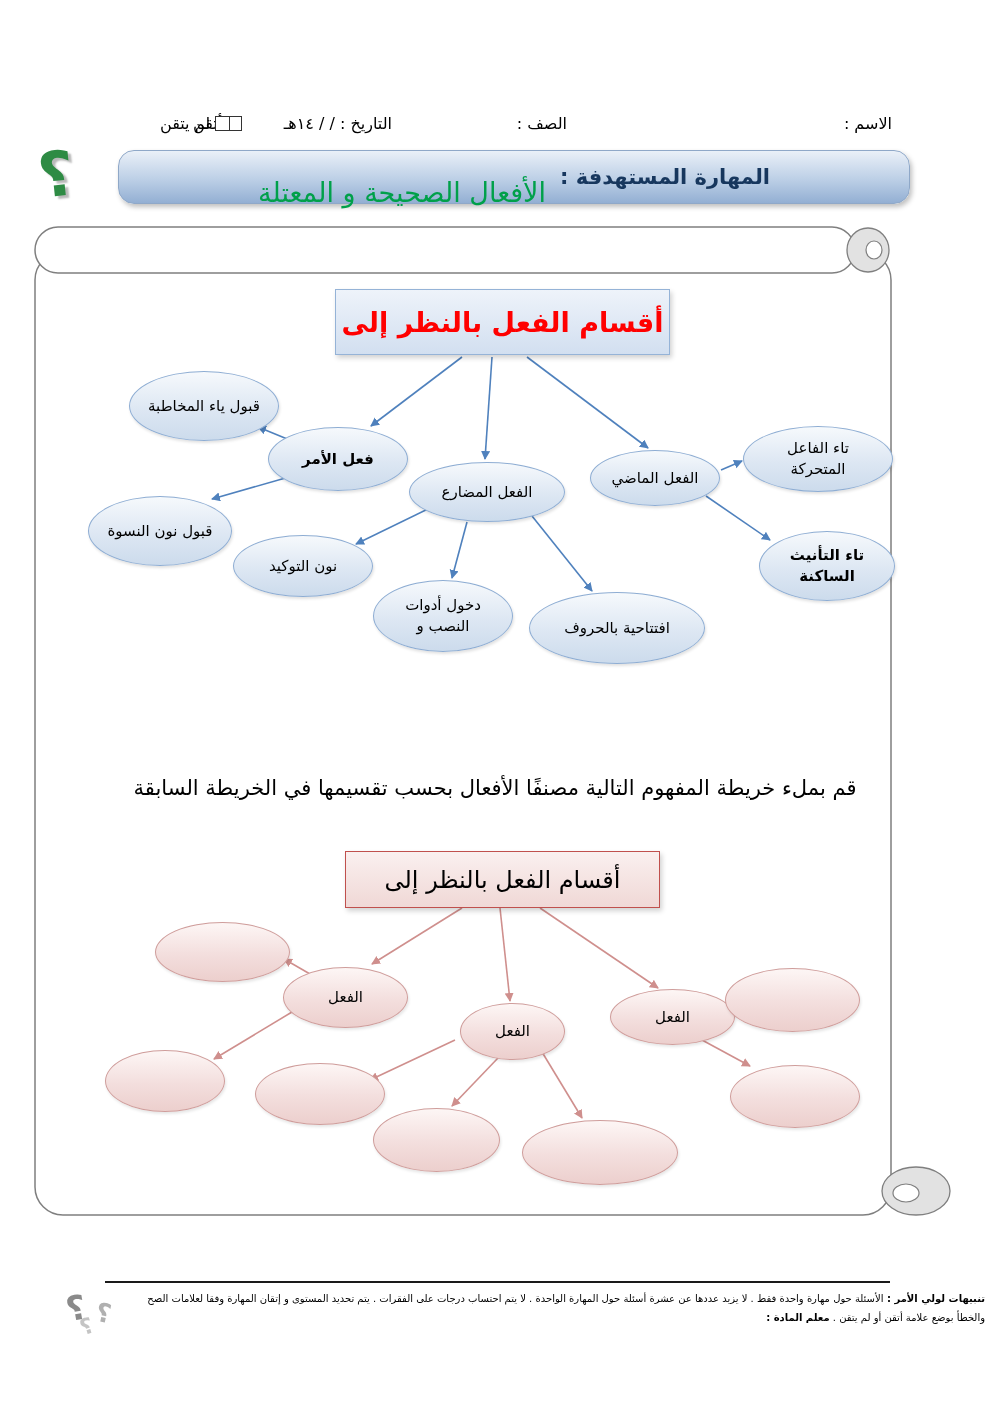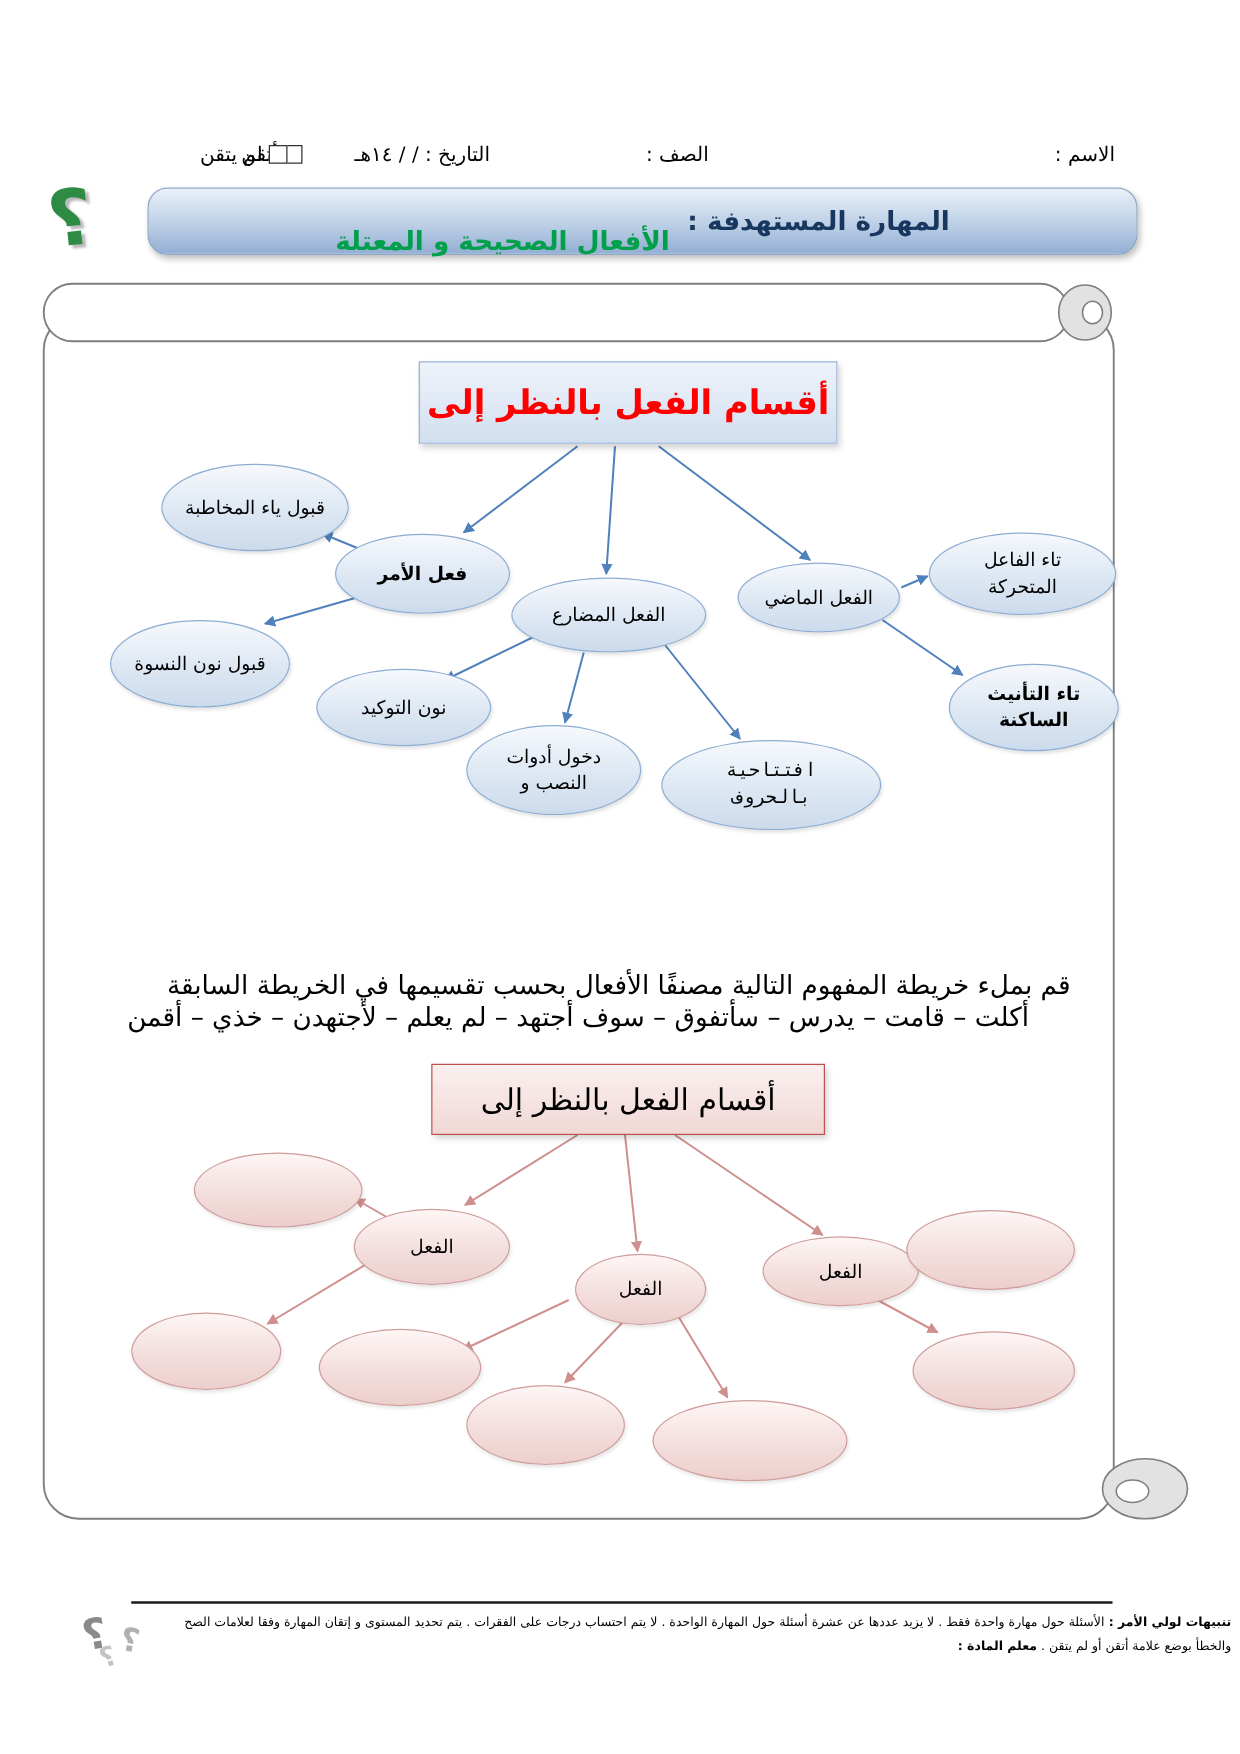--- a/index.html
+++ b/index.html
@@ -24,21 +24,21 @@
   .chk { width:13px; height:13px; border:1.5px solid #333; background:#fff; display:inline-block; }
   
   .skill-banner {
     position:absolute; left:118px; top:150px; width:790px; height:52px; z-index:2;
     border-radius:16px; border:1px solid #8fa8c8;
     background:linear-gradient(180deg,#eaf0f8 0%, #bccfe6 55%, #93afd3 100%);
     box-shadow:2px 3px 5px rgba(0,0,0,0.25);
     display:flex; align-items:center; justify-content:center; gap:14px;
   }
   .skill-banner .lab { color:#17375e; font-weight:bold; font-size:21px; }
-  .skill-banner .val { color:#00a04a; font-weight:bold; font-size:21px;margin-top:31px; }
+  .skill-banner .val { color:#00a04a; font-weight:normal; font-size:27px;margin-top:31px; }
   .qmark {
     position:absolute; left:38px; top:138px; z-index:2;
     font-size:62px; font-weight:bold; color:#2e8b44;
     text-shadow:3px 3px 2px #b9b9b9; transform:rotate(-6deg);
   }
   
   .scroll-svg { position:absolute; left:0; top:0; z-index:0; }
   .arrows-svg { position:absolute; left:0; top:0; z-index:1; pointer-events:none; }
   
   .title-box {
@@ -67,23 +67,23 @@
   }
   .pink {
     background:linear-gradient(180deg,#fdf6f5 0%, #f3dedd 55%, #eccfcd 100%);
     border:1px solid #cf9d9b; box-shadow:1px 2px 3px rgba(0,0,0,0.10);
   }
   .n-ya      { left:129px; top:371px; width:150px; height:70px; }
   .n-amr     { left:268px; top:427px; width:140px; height:64px;font-weight:bold; }
   .n-mudari  { left:409px; top:462px; width:156px; height:60px; }
   .n-madi    { left:590px; top:450px; width:130px; height:56px; }
   .n-niswa   { left:88px;  top:496px; width:144px; height:70px; }
-  .n-tawkid  { left:253px; top:535px; width:140px; height:62px;text-align:center; }
+  .n-tawkid  { left:233px; top:535px; width:140px; height:62px;text-align:center; }
   .n-adawat  { left:373px; top:580px; width:140px; height:72px; }
-  .n-iftitah { left:529px; top:592px; width:176px; height:72px;font-family:Liberation Mono, monospace; }
+  .n-iftitah { left:529px; top:592px; width:176px; height:72px; }
   .n-tafael  { left:743px; top:426px; width:150px; height:66px; }
   .n-tatanith{ left:759px; top:531px; width:136px; height:70px;font-weight:bold; }
 
   .m2-e1 { left:155px; top:922px;  width:135px; height:60px; }
   .m2-n1 { left:283px; top:967px;  width:125px; height:61px; }
   .m2-n2 { left:460px; top:1003px; width:105px; height:57px; }
   .m2-n3 { left:610px; top:989px;  width:125px; height:56px; }
   .m2-e2 { left:725px; top:968px;  width:135px; height:64px; }
   .m2-e3 { left:105px; top:1050px; width:120px; height:62px; }
   .m2-e4 { left:255px; top:1063px; width:130px; height:62px; }
@@ -189,21 +189,20 @@
   <div class="node blue n-mudari">الفعل المضارع</div>
   <div class="node blue n-madi">الفعل الماضي</div>
   <div class="node blue n-niswa">قبول نون النسوة</div>
   <div class="node blue n-tawkid">نون التوكيد</div>
   <div class="node blue n-adawat">دخول أدوات النصب و</div>
   <div class="node blue n-iftitah">افتتاحية بالحروف</div>
   <div class="node blue n-tafael">تاء الفاعل المتحركة</div>
   <div class="node blue n-tatanith">تاء التأنيث الساكنة</div>
 
   <div class="instruction">قم بملء خريطة المفهوم التالية مصنفًا الأفعال بحسب تقسيمها في الخريطة السابقة</div>
-  <div class="word-list">أكلت – قامت – يدرس – سأتفوق – سوف أجتهد – لم يعلم – لأجتهدن – خذي – أقمن</div>
 
   <div class="title-box map2-title">أقسام الفعل بالنظر إلى</div>
   <div class="node pink m2-e1"></div>
   <div class="node pink m2-n1">الفعل</div>
   <div class="node pink m2-n2">الفعل</div>
   <div class="node pink m2-n3">الفعل</div>
   <div class="node pink m2-e2"></div>
   <div class="node pink m2-e3"></div>
   <div class="node pink m2-e4"></div>
   <div class="node pink m2-e5"></div>

